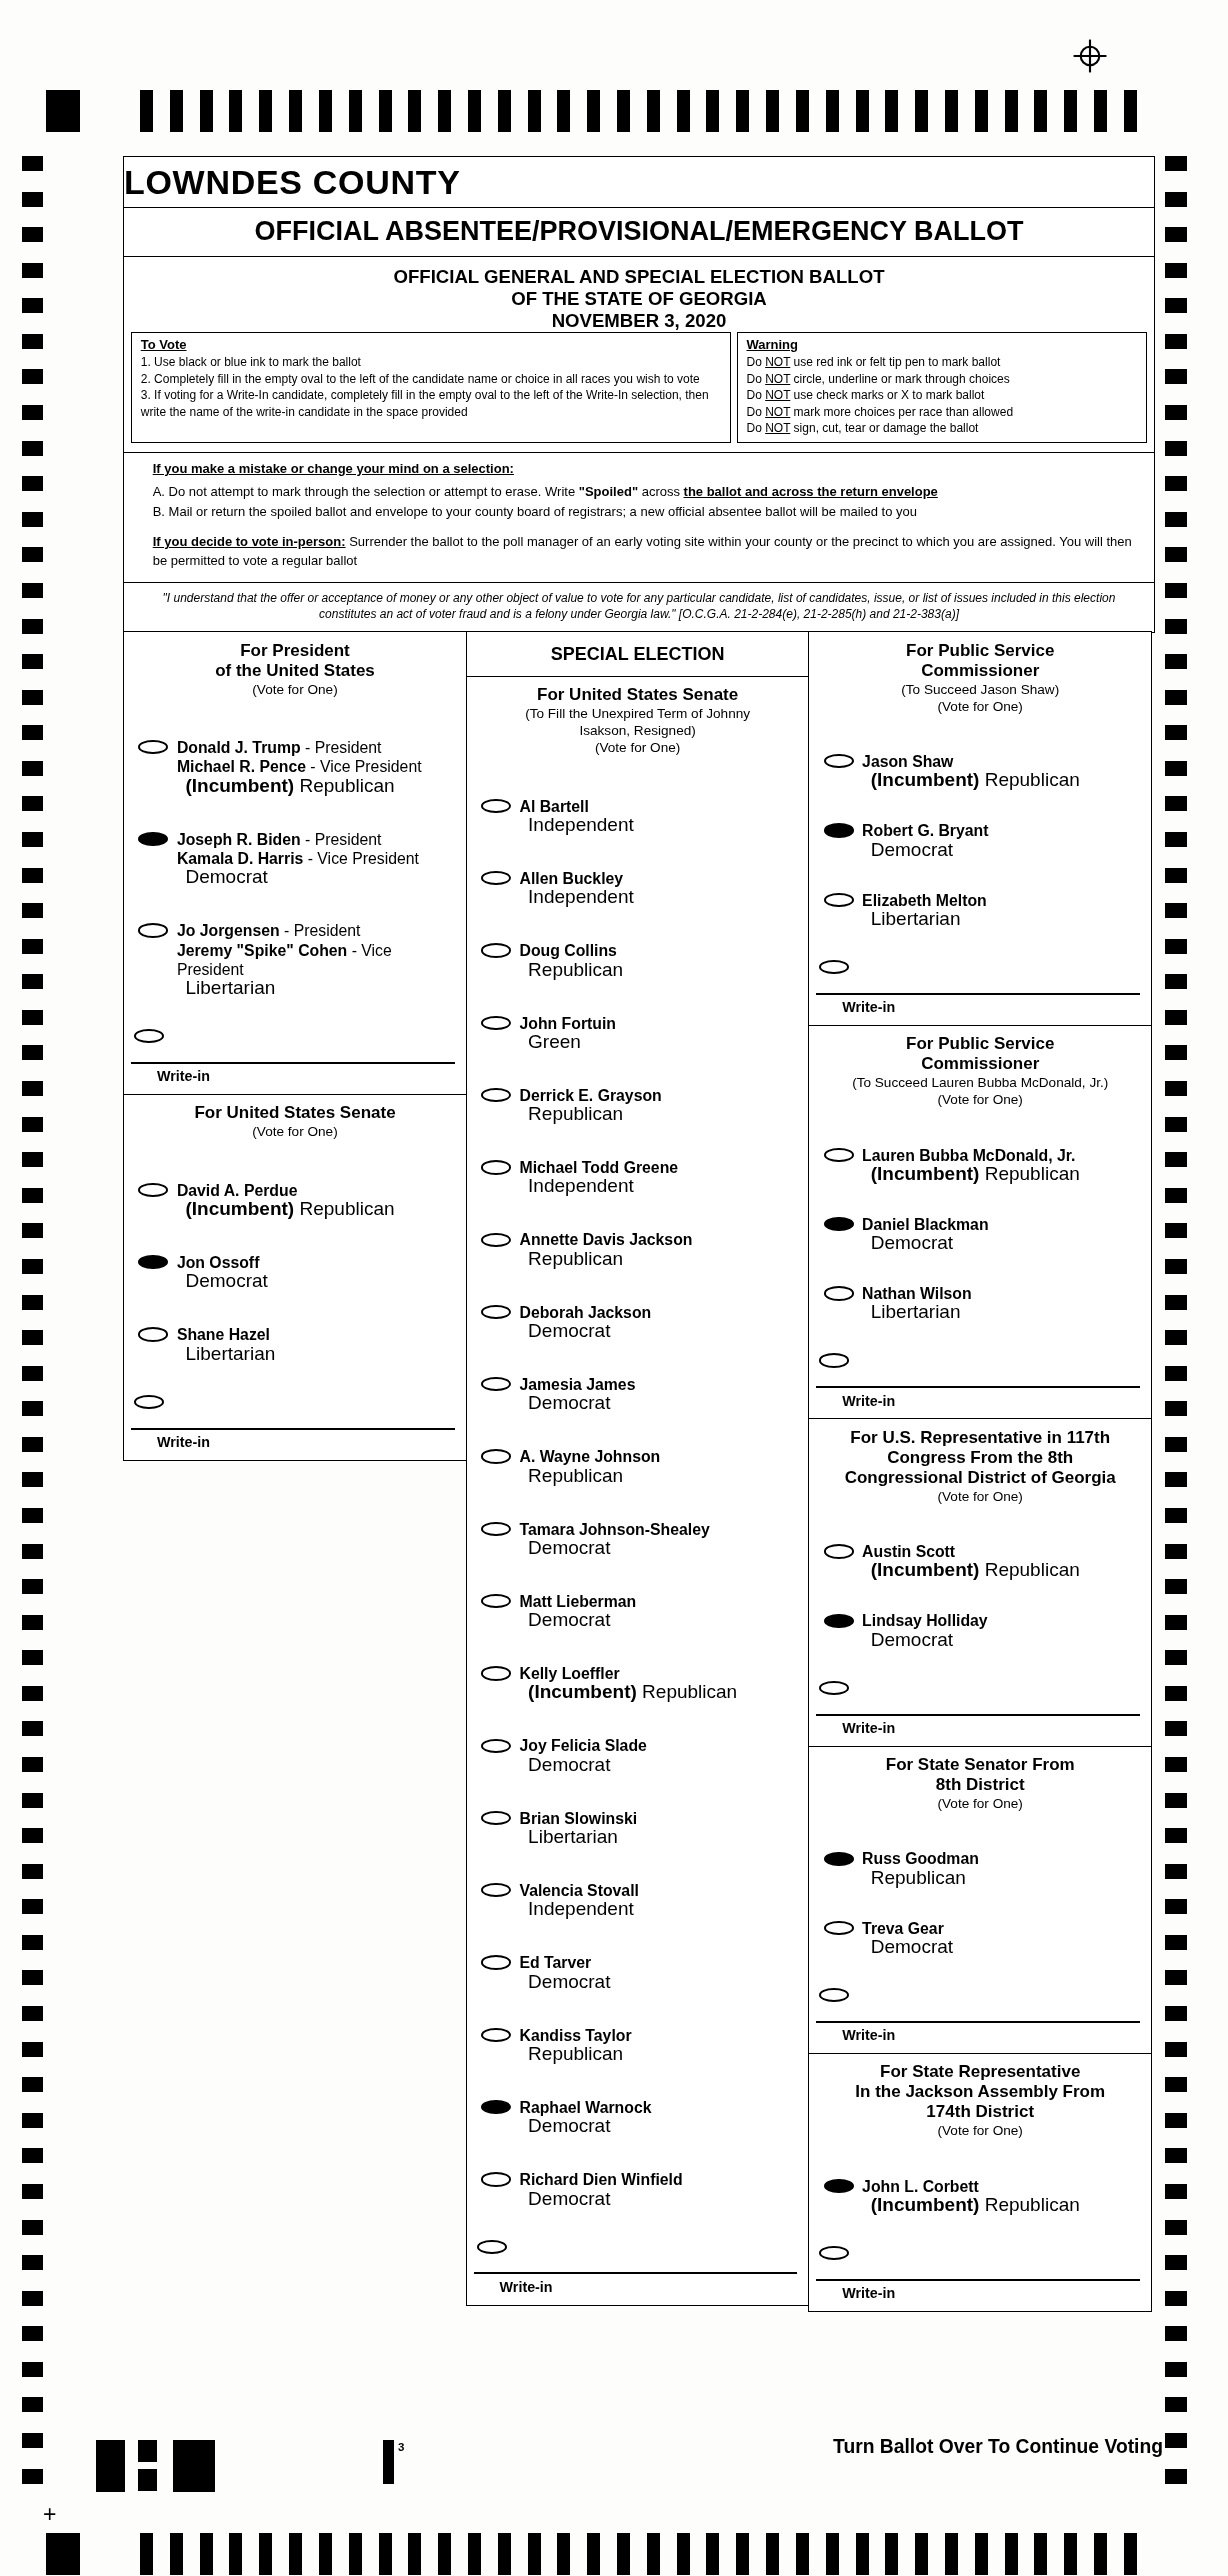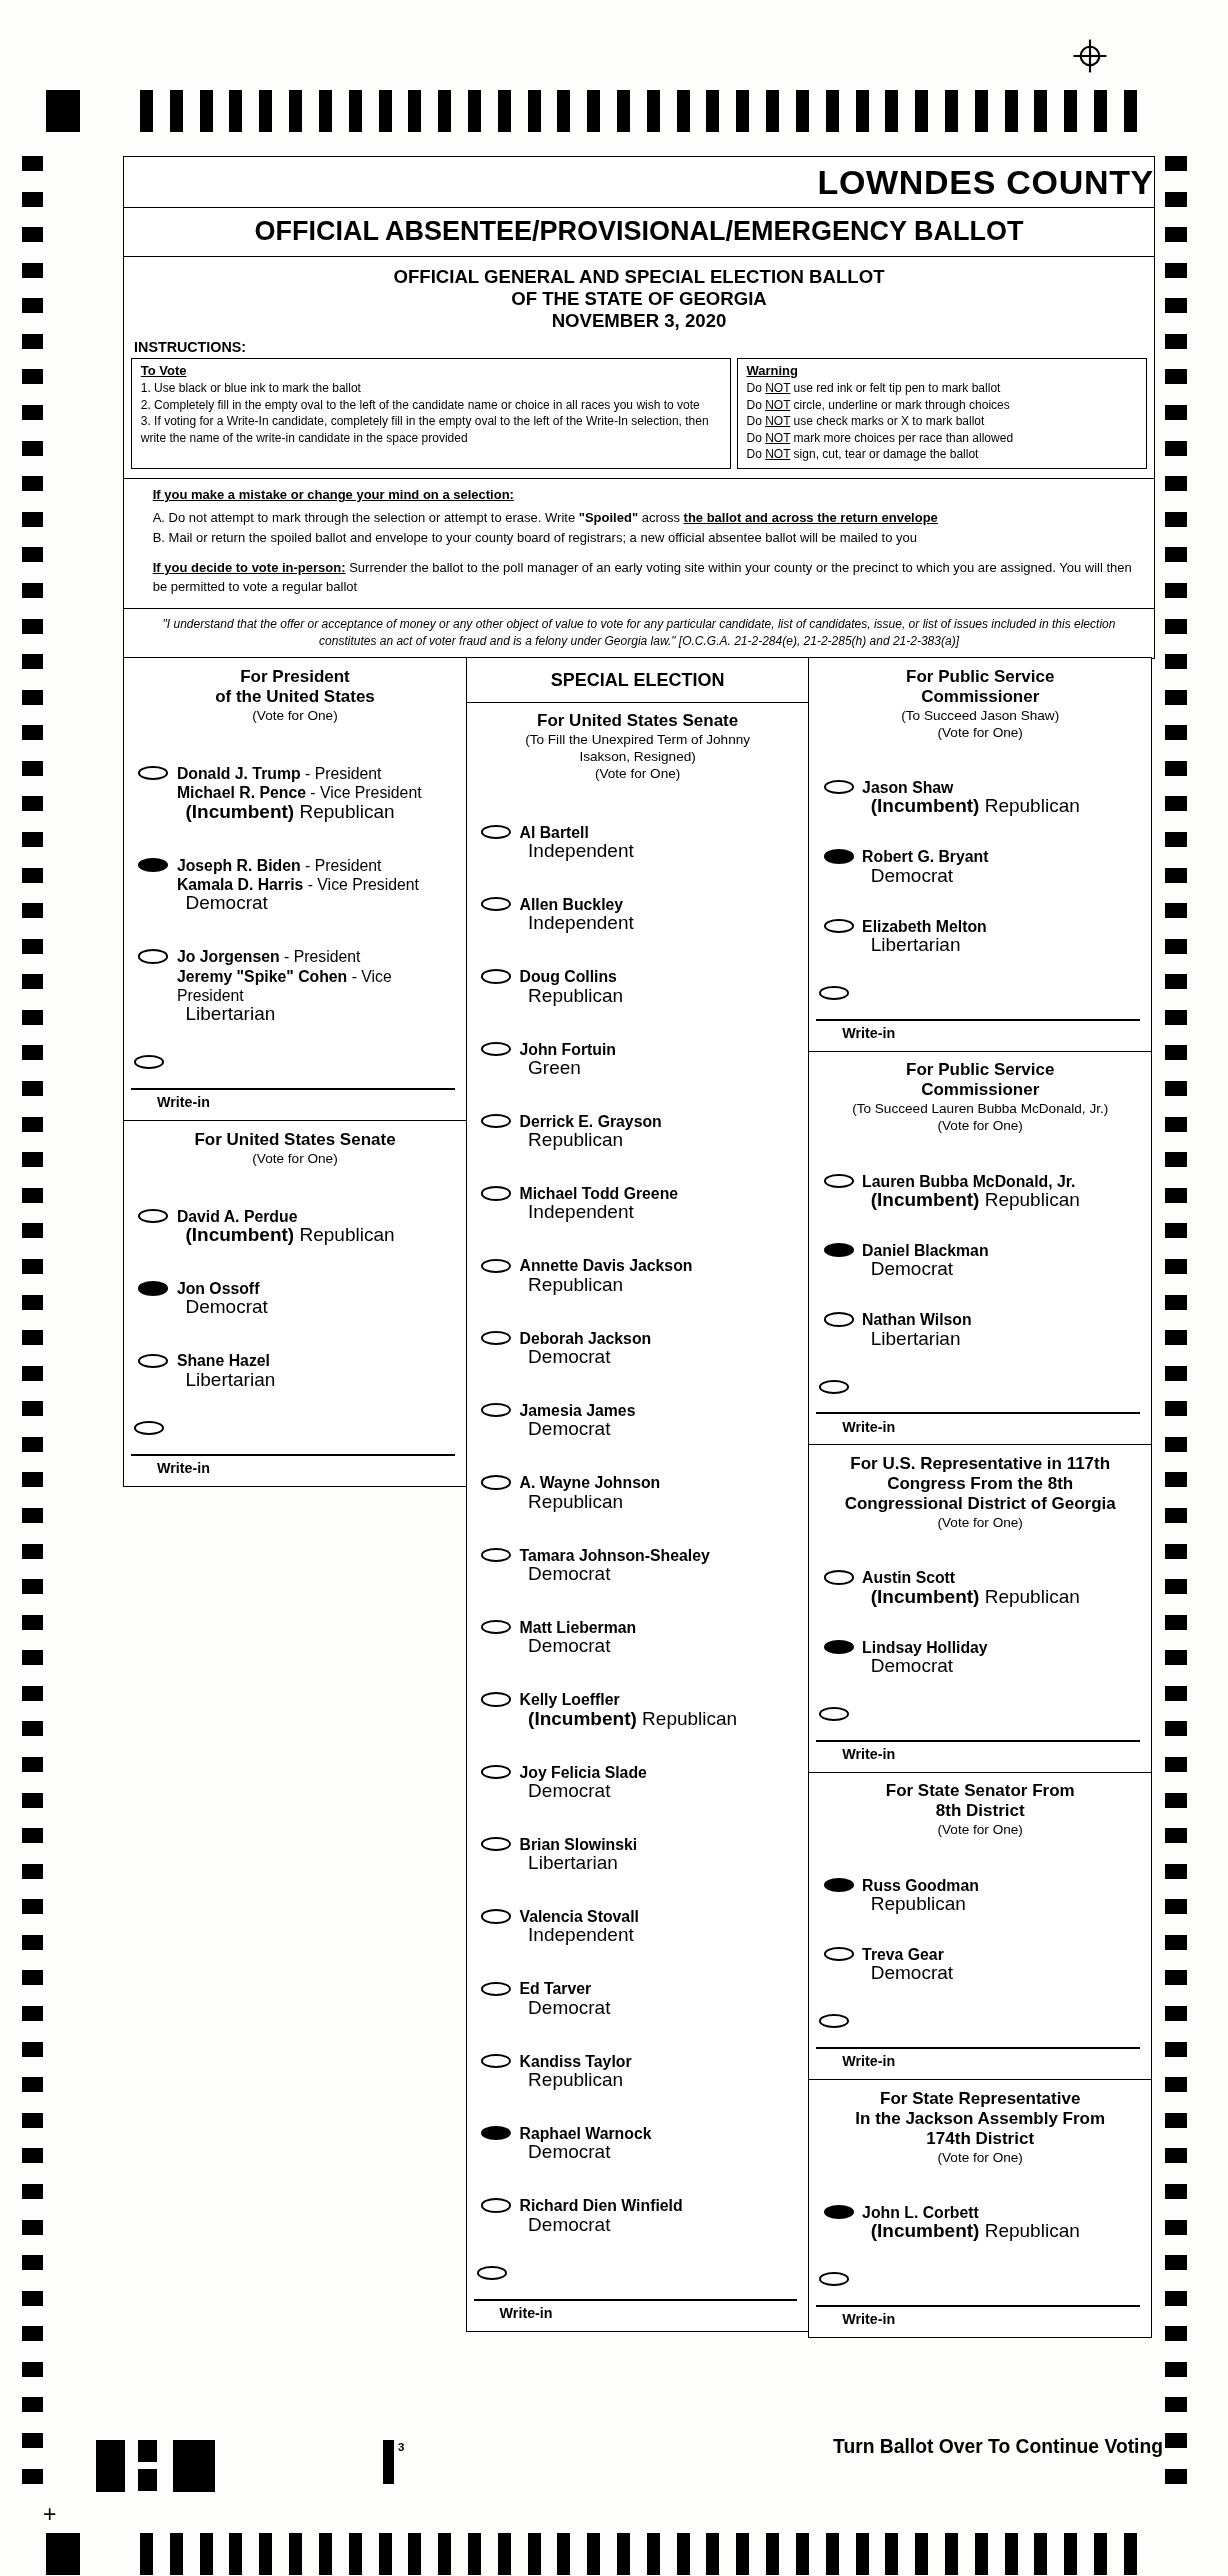--- a/index.html
+++ b/index.html
@@ -21,21 +21,21 @@
   .tm-lead-bottom { left:46px; top:2533px; }
   .tm-top, .tm-bottom { position:absolute; left:140px; width:997px; display:flex; justify-content:space-between; }
   .tm-top { top:90px; } .tm-bottom { top:2533px; }
   .tm-top .bar, .tm-bottom .bar { width:13px; height:42px; background:#000; }
   .tm-left, .tm-right { position:absolute; top:156px; height:2328px; display:flex; flex-direction:column; justify-content:space-between; }
   .tm-left { left:21.5px; } .tm-right { left:1165px; }
   .tm-left .sq, .tm-right .sq { width:21.5px; height:15px; background:#000; }
 
   .ballot { position:absolute; left:123px; top:156px; width:1032px; }
 
-  .hdr-box { border:1.4px solid #000; text-align:right; padding:7.2px 0 5.7px; background:#fff; }
+  .hdr-box { border:1.4px solid #000; text-align:left; padding:7.2px 0 5.7px; background:#fff; }
   .county { font-size:34px; font-weight:bold; line-height:37px; letter-spacing:0.7px; }
   .codes { font-size:15.8px; font-weight:bold; line-height:20px; margin-top:1.4px; }
   .type-box { border:1.4px solid #000; border-top:none; text-align:center; font-size:27px; font-weight:bold; padding:8.6px 0; background:#fff; }
   .info-box { border:1.4px solid #000; border-top:none; padding:5.7px 7.2px 0; background:#fff; }
   .election-title { text-align:center; font-weight:bold; font-size:18.6px; line-height:22px; margin-top:2.9px; }
   .instructions-label { font-weight:bold; font-size:14.3px; margin:7.2px 0 2.9px; padding-left:2.9px; }
   .iw-row { display:flex; gap:5.7px; align-items:stretch; }
   .to-vote-box { flex:0 0 600px; border:1.4px solid #000; padding:4.3px 8.6px 5.7px; font-size:12px; line-height:16.5px; }
   .warning-box { flex:1; border:1.4px solid #000; padding:4.3px 8.6px 5.7px; font-size:12px; line-height:16.5px; }
   .box-title { font-weight:bold; text-decoration:underline; font-size:13px; margin-bottom:0.7px; }
@@ -307,21 +307,20 @@
     </div>
 
     <div class="type-box">OFFICIAL ABSENTEE/PROVISIONAL/EMERGENCY BALLOT</div>
 
     <div class="info-box">
       <div class="election-title">
         <div>OFFICIAL GENERAL AND SPECIAL ELECTION BALLOT</div>
         <div>OF THE STATE OF GEORGIA</div>
         <div>NOVEMBER 3, 2020</div>
       </div>
-      <div class="instructions-label">INSTRUCTIONS:</div>
       <div class="iw-row">
         <div class="to-vote-box">
           <div class="box-title">To Vote</div>
           <div>
               <div class="instr-item"><span>1. Use black or blue ink to mark the ballot</span></div>
               <div class="instr-item"><span>2. Completely fill in the empty oval to the left of the candidate name or choice in all races you wish to vote</span></div>
               <div class="instr-item"><span>3. If voting for a Write-In candidate, completely fill in the empty oval to the left of the Write-In selection, then write the name of the write-in candidate in the space provided</span></div>
             </div>
         </div>
         <div class="warning-box">

